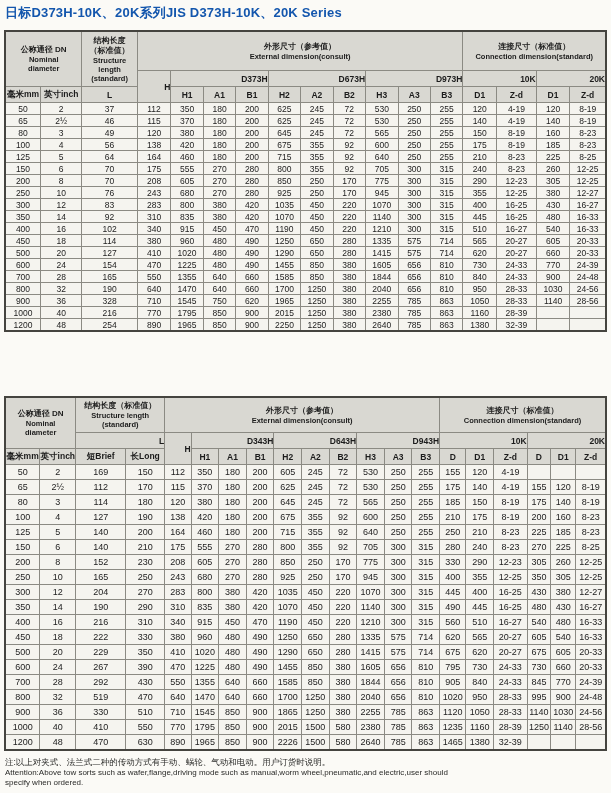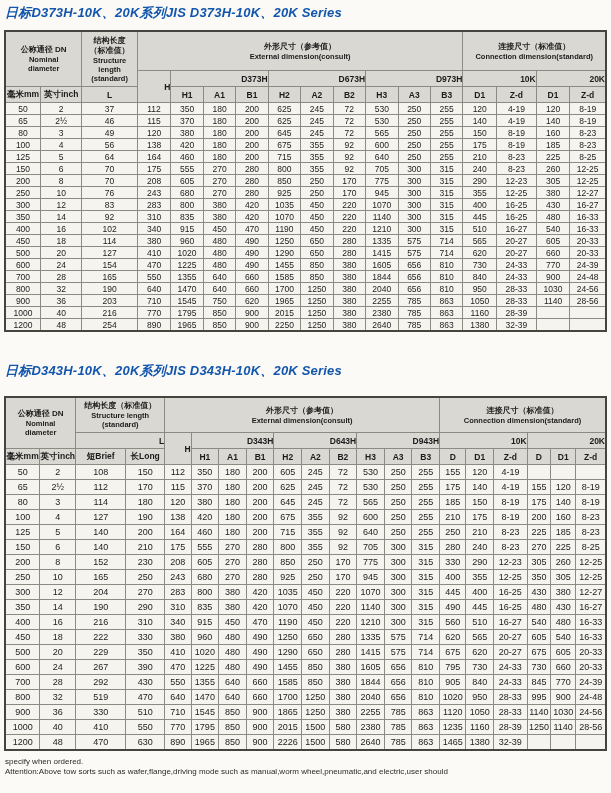--- a/index.html
+++ b/index.html
@@ -2,21 +2,21 @@
 <html><head>
 <meta charset="utf-8">
 <style>
   html,body{margin:0;padding:0;}
   .sheet{
     position:relative;width:611px;height:793px;background:#fbfaf6;
     font-family:"Liberation Sans","DejaVu Sans",sans-serif;color:#1c1c1c;overflow:hidden;
   }
   .title{
     position:absolute;left:5px;font-size:13px;font-weight:bold;color:#1356ad;
-    letter-spacing:0.2px;white-space:nowrap;font-style:italic;
+    letter-spacing:0.2px;white-space:nowrap;
   }
   #title1{top:4px;}
   #title2{top:362px;}
   table{
     position:absolute;left:4px;border-collapse:collapse;table-layout:fixed;
     width:603px;background:#f5f4ef;border:2px solid #45443f;
   }
   #table1{top:30px;}
   #table2{top:396px;}
   th,td{
@@ -416,21 +416,21 @@
           <td>656</td>
           <td>810</td>
           <td>950</td>
           <td>28-33</td>
           <td>1030</td>
           <td>24-56</td>
         </tr>
         <tr>
           <td>900</td>
           <td>36</td>
-          <td>203</td>
+          <td>328</td>
           <td>710</td>
           <td>1545</td>
           <td>750</td>
           <td>620</td>
           <td>1965</td>
           <td>1250</td>
           <td>380</td>
           <td>2255</td>
           <td>785</td>
           <td>863</td>
@@ -473,21 +473,20 @@
           <td>785</td>
           <td>863</td>
           <td>1380</td>
           <td>32-39</td>
           <td></td>
           <td></td>
         </tr>
       </tbody>
   </table>
 
-  <div class="title" id="title2">日标D343H-10K、20K系列JIS D343H-10K、20K Series</div>
 
   <table id="table2">
     <colgroup>
       <col style="width:5.8%">
         <col style="width:6.0%">
         <col style="width:8.3%">
         <col style="width:6.5%">
         <col style="width:4.4%">
       <col style="width:4.6%">
         <col style="width:4.6%">
@@ -554,21 +553,21 @@
         <th>Z-d</th>
         <th>D</th>
         <th>D1</th>
         <th>Z-d</th>
       </tr>
     </thead>
     <tbody>
         <tr>
           <td>50</td>
           <td>2</td>
-          <td>108</td>
+          <td>169</td>
           <td>150</td>
           <td>112</td>
           <td>350</td>
           <td>180</td>
           <td>200</td>
           <td>605</td>
           <td>245</td>
           <td>72</td>
           <td>530</td>
           <td>250</td>
@@ -973,17 +972,18 @@
           <td>1380</td>
           <td>32-39</td>
           <td></td>
           <td></td>
           <td></td>
         </tr>
       </tbody>
   </table>
 
   <div class="notes">
+    <div class="note-cn">注:以上对夹式、法兰式二种的传动方式有手动、蜗轮、气动和电动。用户订货时说明。</div>
+    <div class="note-en">Attention:Above tow sorts such as wafer,flange,driving mode such as manual,worm wheel,pneumatic,and electric,user should</div>
     <div class="note-en">specify when ordered.</div>
-    <div class="note-en">Attention:Above tow sorts such as wafer,flange,driving mode such as manual,worm wheel,pneumatic,and electric,user should</div>
   </div>
 
 </div>
 
 </body></html>

